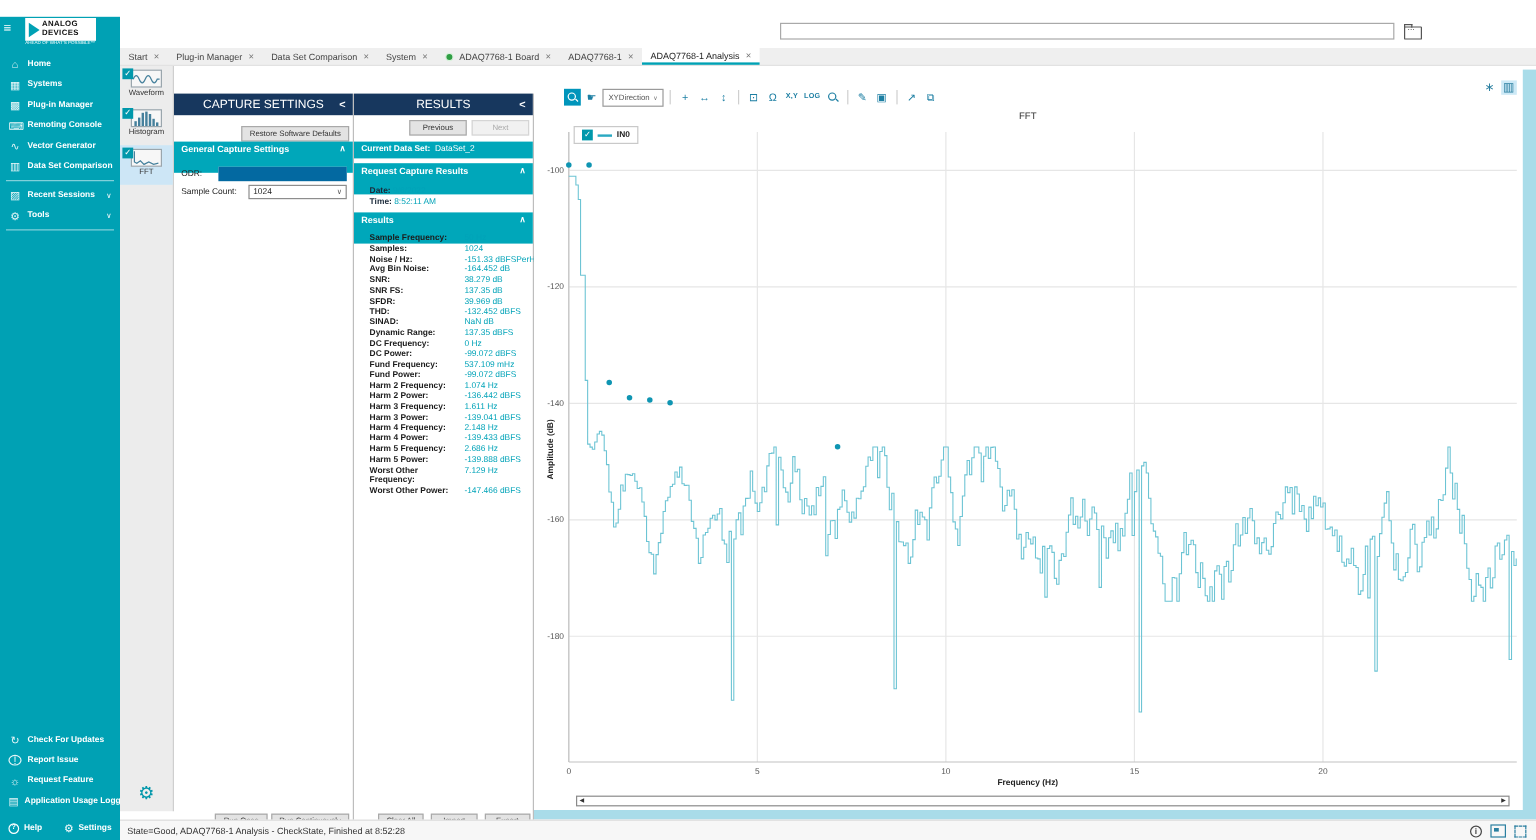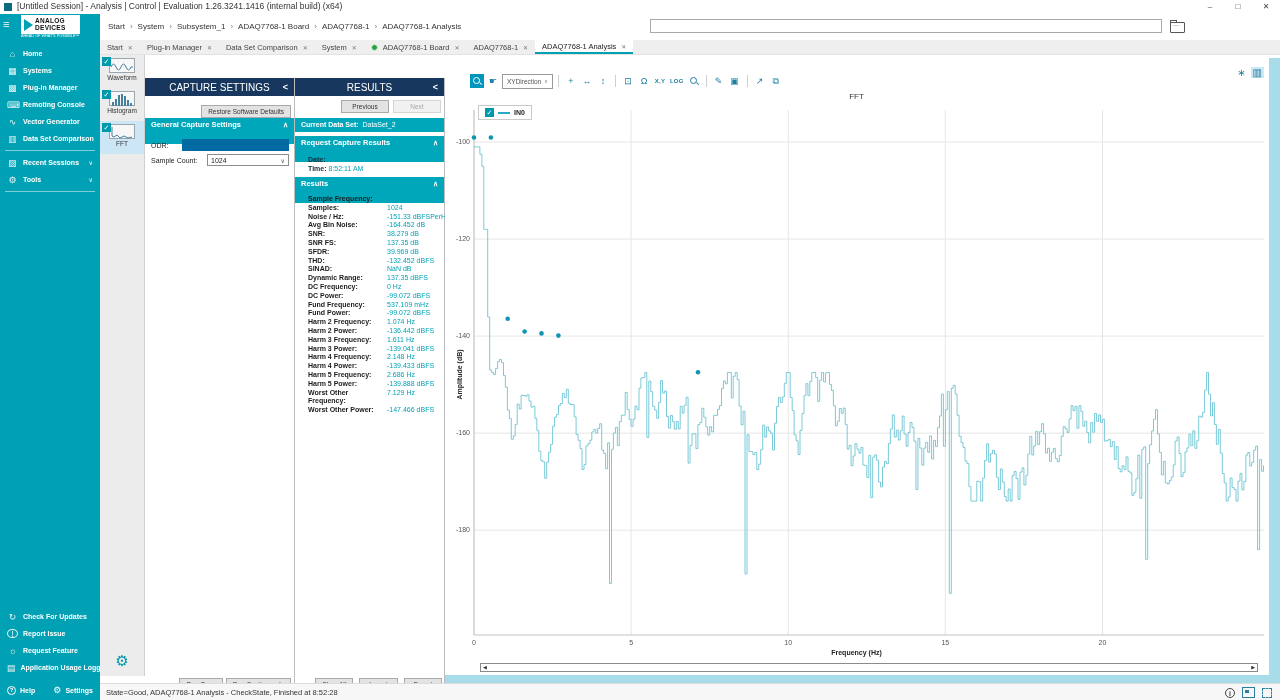--- a/index.html
+++ b/index.html
@@ -112,43 +112,33 @@
   .ic-info{width:10px;height:10px;border:1px solid #444;border-radius:50%;font-size:7px;line-height:10px;text-align:center;color:#444;box-sizing:border-box;font-weight:bold;}
   .ic-scr{width:11px;height:9px;border:1px solid #2a7fa0;position:relative;}
   .ic-scr::after{content:"";position:absolute;left:2px;top:2px;width:4px;height:3px;background:#2a7fa0;}
   .ic-fs{width:10px;height:10px;border:1px dashed #2a7fa0;box-sizing:border-box;}
 </style>
 </head>
 <body>
 
 <div id="app">
 
-  <div class="titlebar">
-    <span class="appico"></span>
-    <span class="wtitle">[Untitled Session] - Analysis | Control | Evaluation 1.26.3241.1416 (internal build) (x64)</span>
-    <div class="wctrls">
-      <span class="wc">–</span>
-      <span class="wc">□</span>
-      <span class="wc">✕</span>
-    </div>
-  </div>
 
   <div class="header">
     <div class="logoblock">
       <span class="burger">≡</span>
       <div class="adibox">
         <span class="adtri"></span>
         <span class="adtxt">
             <b>ANALOG</b>
             <b>DEVICES</b>
           </span>
       </div>
       <div class="tagline">AHEAD OF WHAT'S POSSIBLE™</div>
     </div>
-    <div class="crumbs" id="crumbs"><span>Start</span><span class="sep">›</span><span>System</span><span class="sep">›</span><span>Subsystem_1</span><span class="sep">›</span><span>ADAQ7768-1 Board</span><span class="sep">›</span><span>ADAQ7768-1</span><span class="sep">›</span><span>ADAQ7768-1 Analysis</span></div>
     <input class="pathbox" style="">
     <span class="folder"></span>
   </div>
 
   <div class="tabbar" id="tabbar">
       <div class="tab">
         <span>Start</span>
         <span class="tx">✕</span>
       </div>
       <div class="tab">

